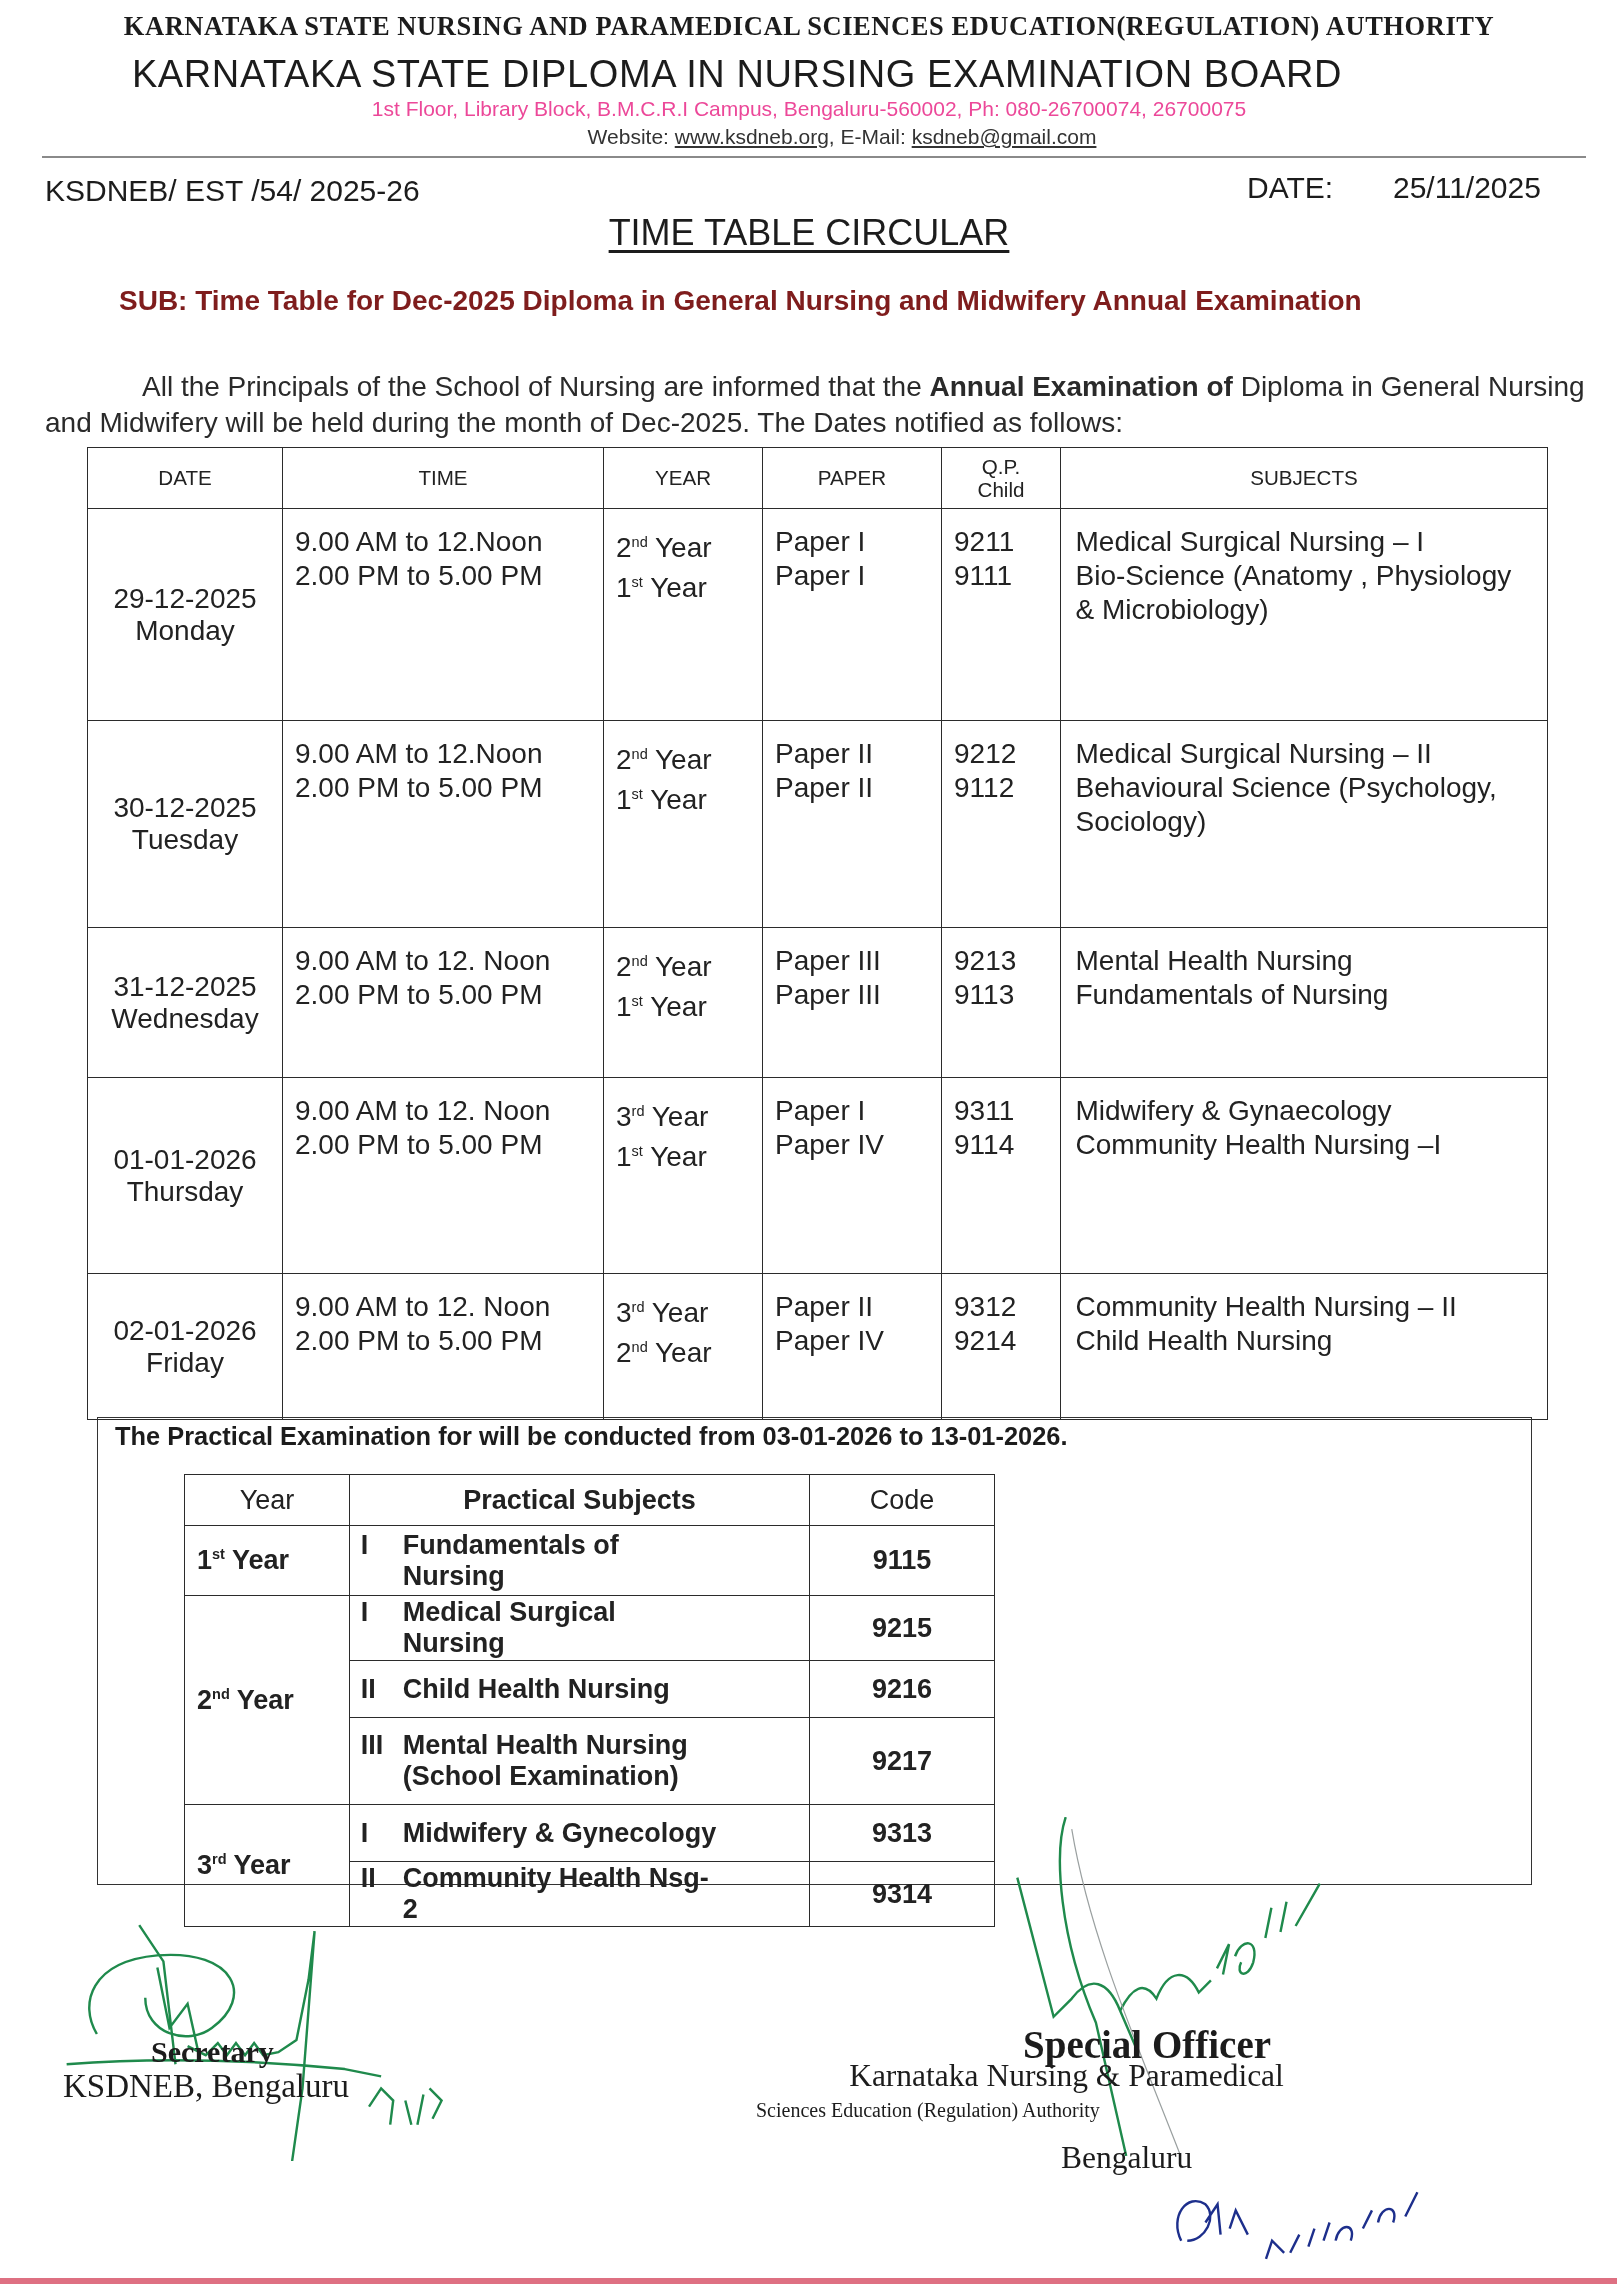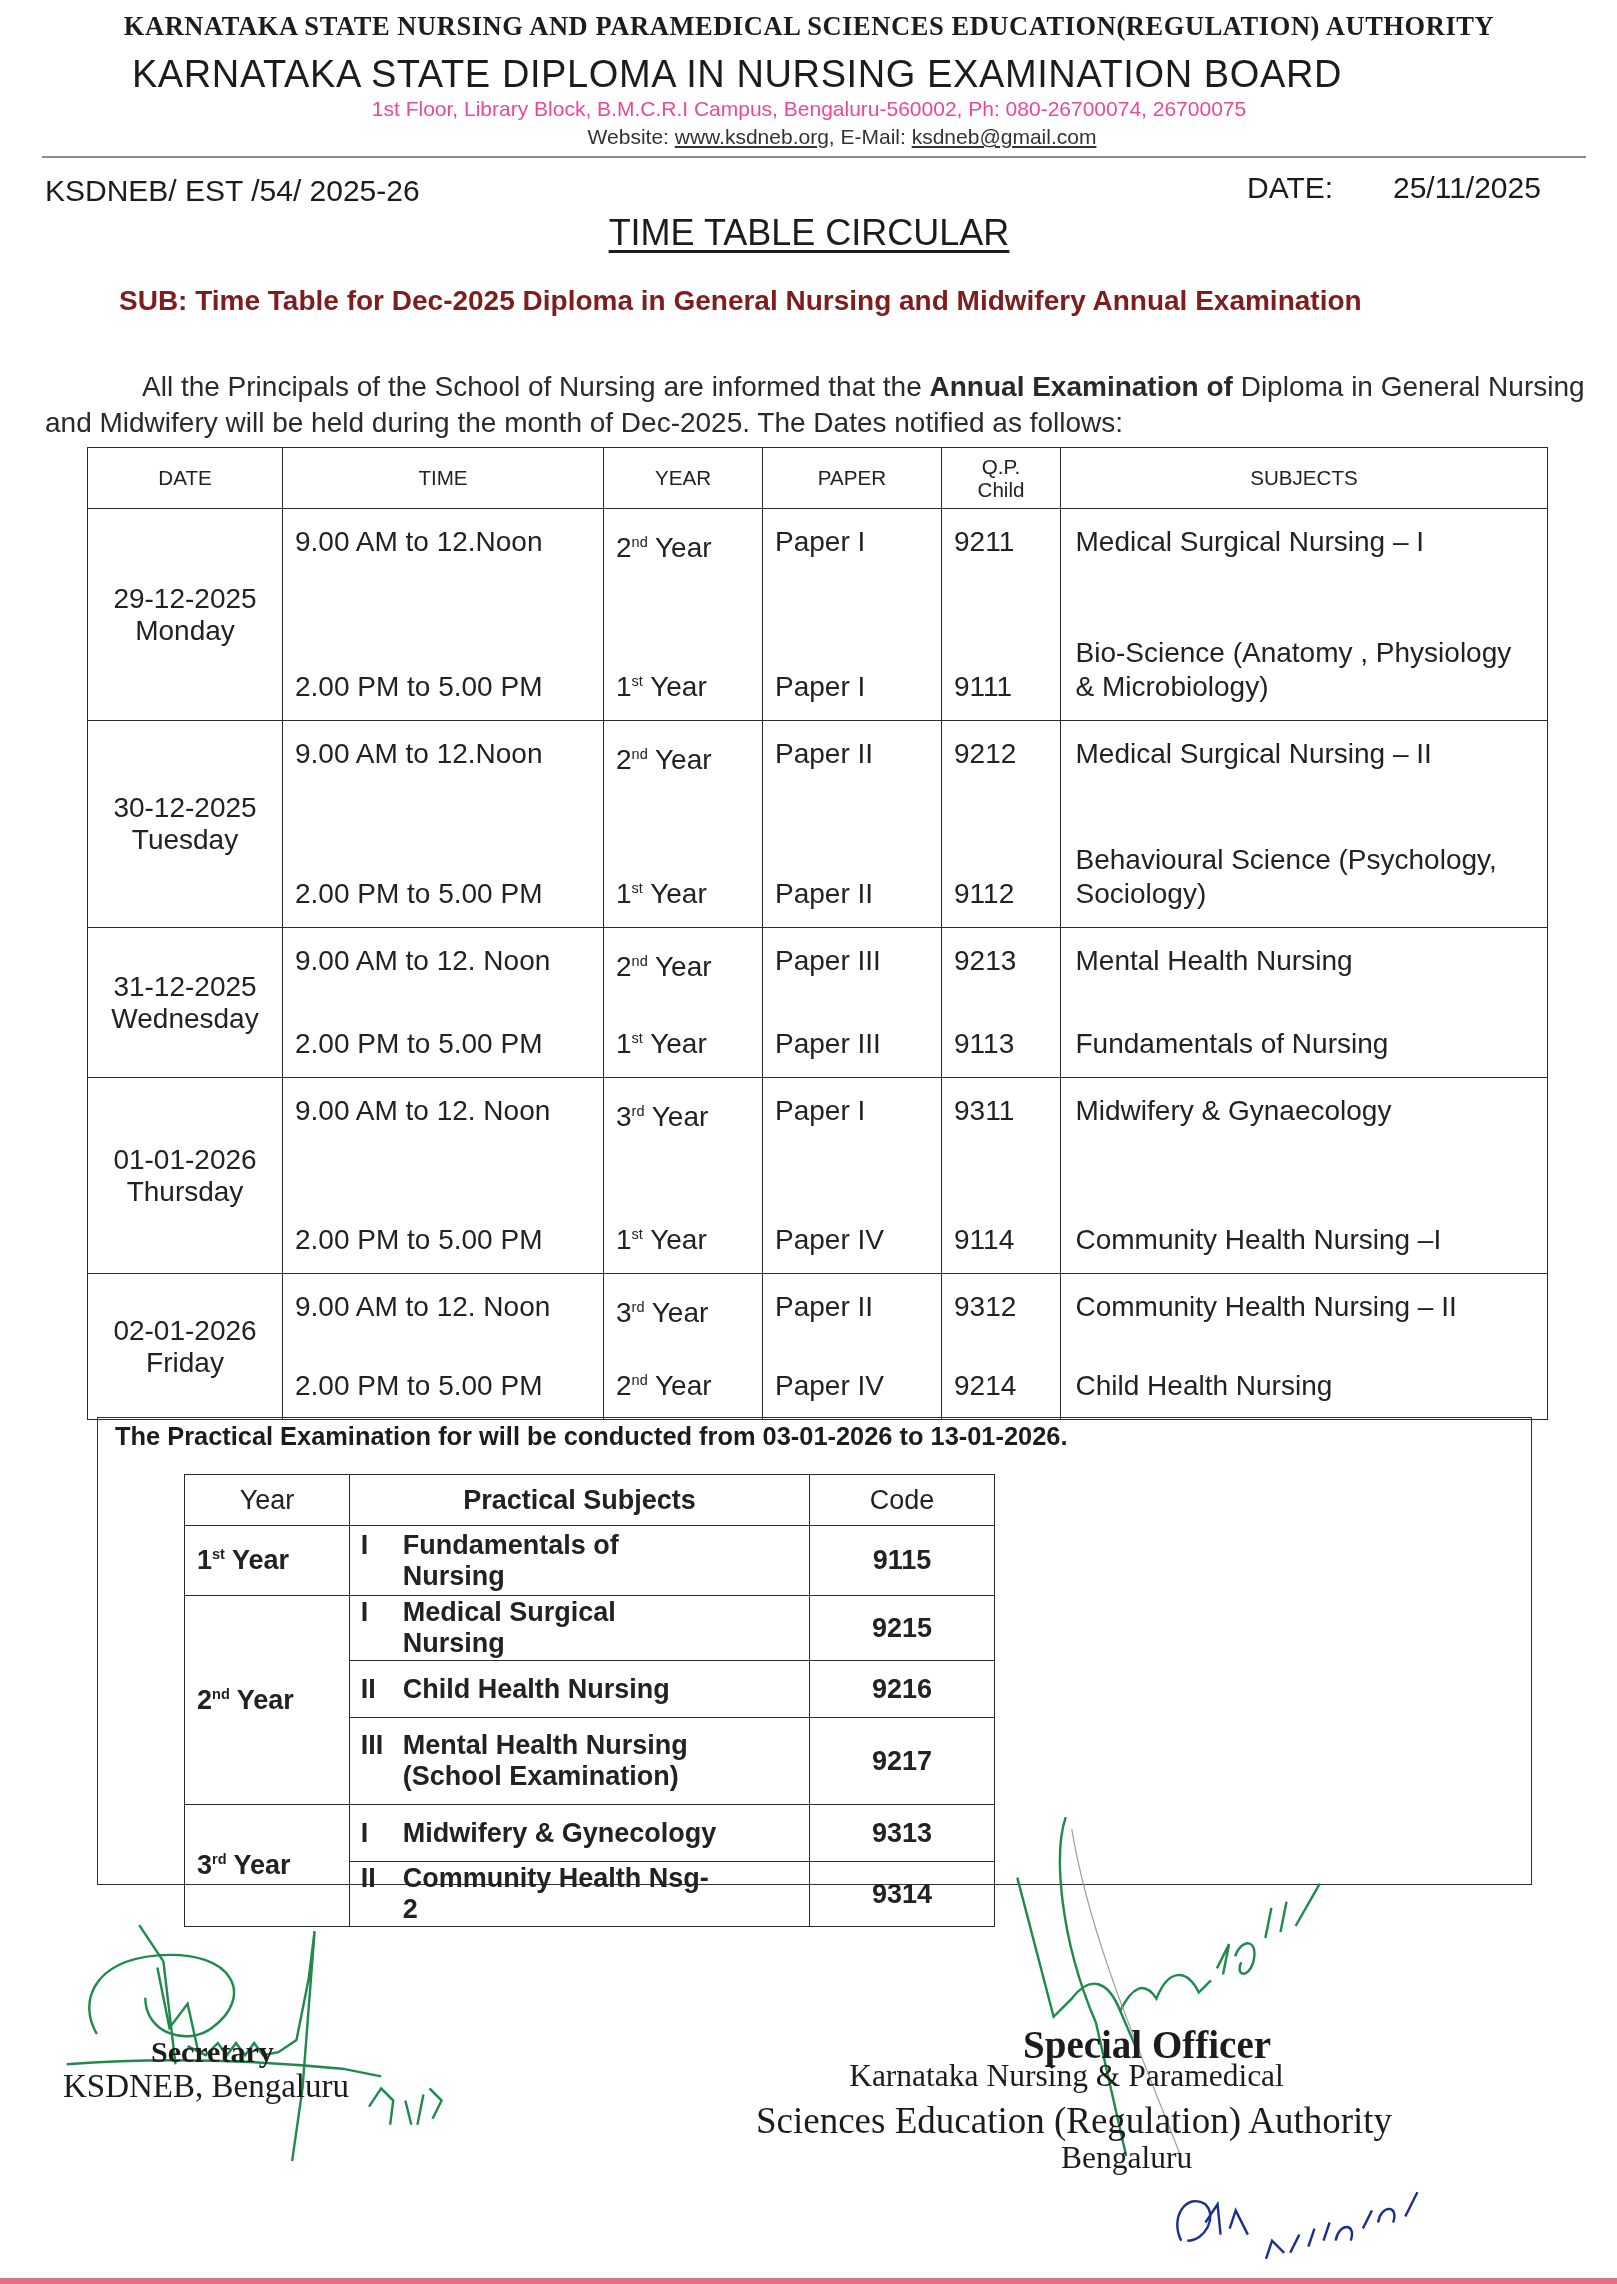--- a/index.html
+++ b/index.html
@@ -19,38 +19,38 @@
   .subject { left:119px; top:285px; font-size:28px; font-weight:bold; color:#7f1d1d; }
   .para { left:45px; width:1550px; top:369px; font-size:28px; line-height:36px; color:#2a2a2a; }
   .para .ind { display:inline-block; width:97px; }
   .para b { font-weight:bold; }
 
   table.tt { position:absolute; left:87px; top:447px; width:1461px; border-collapse:collapse; }
   table.tt th, table.tt td { border:1.8px solid #2b2b2b; }
   table.tt th { font-weight:normal; font-size:20.6px; height:58px; text-align:center; vertical-align:middle; color:#222; }
   table.tt td { font-size:28px; color:#222; vertical-align:top; padding:0; }
   .daycell { text-align:center; vertical-align:middle !important; }
-  .slot { display:flex; flex-direction:column; justify-content:space-between; padding:15.7px 12px; box-sizing:border-box; }
+  .slot { display:flex; flex-direction:column; justify-content:flex-start; padding:15.7px 12px; box-sizing:border-box; }
   .slot div { line-height:34px; }
   sup { font-size:14.5px; }
 
   .prac-box { left:97px; top:1417px; width:1433px; height:466px; border:1.8px solid #333; }
   .prac-head { left:115px; top:1422px; font-size:25.4px; font-weight:bold; }
   table.pt { position:absolute; left:184px; top:1474px; width:811px; border-collapse:collapse; }
   table.pt th, table.pt td { border:1.8px solid #2b2b2b; font-size:27px; font-weight:bold; color:#222; }
   table.pt th { height:48px; text-align:center; }
   table.pt td.code { text-align:center; width:182px; }
   table.pt td.yr { width:151px; padding-left:12px; }
   .roman { display:inline-block; width:42px; padding-left:9.7px; }
 
   .sig-l-role { left:151px; top:2035px; font-family:"Liberation Serif", serif; font-weight:bold; font-size:30px; }
   .sig-l-org { left:63px; top:2068px; font-family:"Liberation Serif", serif; font-size:33px; }
   .sig-r-role { left:1023px; top:2022px; font-family:"Liberation Serif", serif; font-weight:bold; font-size:39px; }
   .sig-r-l1 { left:0; width:1618px; top:2058px; text-align:center; padding-left:515px; box-sizing:border-box; font-family:"Liberation Serif", serif; font-size:31.5px; }
-  .sig-r-l2 { left:756px; top:2099px; font-family:"Liberation Serif", serif; font-size:37px; }
+  .sig-r-l2 { left:756px; top:2099px; font-family:"Liberation Serif", serif; font-size:20px; }
   .sig-r-l3 { left:1061px; top:2140px; font-family:"Liberation Serif", serif; font-size:31.5px; }
   svg.sig { position:absolute; }
   .bottom-band { left:0; top:2278px; width:1618px; height:6px; background:#c8102e; opacity:0.6; }
 </style>
 </head>
 <body>
 
 <div class="abs authority">KARNATAKA STATE NURSING AND PARAMEDICAL SCIENCES EDUCATION(REGULATION) AUTHORITY</div>
 <div class="abs board">KARNATAKA STATE DIPLOMA IN NURSING EXAMINATION BOARD</div>
 <div class="abs address">1st Floor, Library Block, B.M.C.R.I Campus, Bengaluru-560002, Ph: 080-26700074, 26700075</div>

